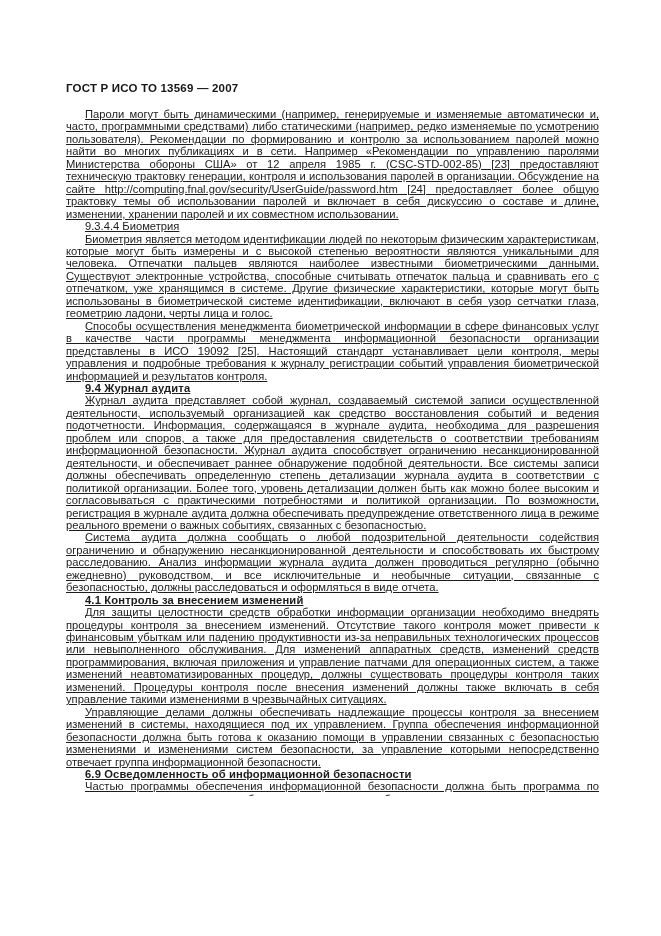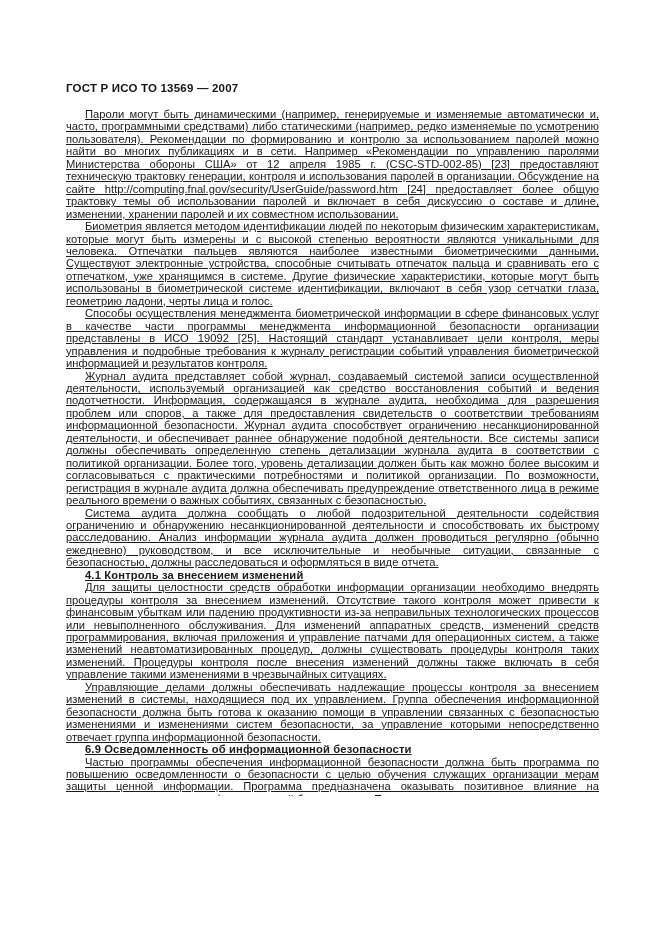--- a/index.html
+++ b/index.html
@@ -64,22 +64,24 @@
 </style>
 </head>
 <body>
 
 <div class="page">
 
   <div class="doc-header">ГОСТ Р ИСО ТО 13569 — 2007</div>
 
   <div class="text-block">
     <p class="para">Пароли могут быть динамическими (например, генерируемые и изменяемые автоматически и, часто, программными средствами) либо статическими (например, редко изменяемые по усмотрению пользователя). Рекомендации по формированию и контролю за использованием паролей можно найти во многих публикациях и в сети. Например «Рекомендации по управлению паролями Министерства обороны США» от 12 апреля 1985 г. (CSC-STD-002-85) [23] предоставляют техническую трактовку генерации, контроля и использования паролей в организации. Обсуждение на сайте http://computing.fnal.gov/security/UserGuide/password.htm [24] предоставляет более общую трактовку темы об использовании паролей и включает в себя дискуссию о составе и длине, изменении, хранении паролей и их совместном использовании.</p>
+    <p class="subheading">9.3.4.4 Биометрия</p>
     <p class="para">Биометрия является методом идентификации людей по некоторым физическим характеристикам, которые могут быть измерены и с высокой степенью вероятности являются уникальными для человека. Отпечатки пальцев являются наиболее известными биометрическими данными. Существуют электронные устройства, способные считывать отпечаток пальца и сравнивать его с отпечатком, уже хранящимся в системе. Другие физические характеристики, которые могут быть использованы в биометрической системе идентификации, включают в себя узор сетчатки глаза, геометрию ладони, черты лица и голос.</p>
     <p class="para">Способы осуществления менеджмента биометрической информации в сфере финансовых услуг в качестве части программы менеджмента информационной безопасности организации представлены в ИСО 19092 [25]. Настоящий стандарт устанавливает цели контроля, меры управления и подробные требования к журналу регистрации событий управления биометрической информацией и результатов контроля.</p>
+    <p class="heading-bold">9.4 Журнал аудита</p>
     <p class="para">Журнал аудита представляет собой журнал, создаваемый системой записи осуществленной деятельности, используемый организацией как средство восстановления событий и ведения подотчетности. Информация, содержащаяся в журнале аудита, необходима для разрешения проблем или споров, а также для предоставления свидетельств о соответствии требованиям информационной безопасности. Журнал аудита способствует ограничению несанкционированной деятельности, и обеспечивает раннее обнаружение подобной деятельности. Все системы записи должны обеспечивать определенную степень детализации журнала аудита в соответствии с политикой организации. Более того, уровень детализации должен быть как можно более высоким и согласовываться с практическими потребностями и политикой организации. По возможности, регистрация в журнале аудита должна обеспечивать предупреждение ответственного лица в режиме реального времени о важных событиях, связанных с безопасностью.</p>
     <p class="para">Система аудита должна сообщать о любой подозрительной деятельности содействия ограничению и обнаружению несанкционированной деятельности и способствовать их быстрому расследованию. Анализ информации журнала аудита должен проводиться регулярно (обычно ежедневно) руководством, и все исключительные и необычные ситуации, связанные с безопасностью, должны расследоваться и оформляться в виде отчета.</p>
     <p class="heading-bold">4.1 Контроль за внесением изменений</p>
     <p class="para">Для защиты целостности средств обработки информации организации необходимо внедрять процедуры контроля за внесением изменений. Отсутствие такого контроля может привести к финансовым убыткам или падению продуктивности из-за неправильных технологических процессов или невыполненного обслуживания. Для изменений аппаратных средств, изменений средств программирования, включая приложения и управление патчами для операционных систем, а также изменений неавтоматизированных процедур, должны существовать процедуры контроля таких изменений. Процедуры контроля после внесения изменений должны также включать в себя управление такими изменениями в чрезвычайных ситуациях.</p>
     <p class="para">Управляющие делами должны обеспечивать надлежащие процессы контроля за внесением изменений в системы, находящиеся под их управлением. Группа обеспечения информационной безопасности должна быть готова к оказанию помощи в управлении связанных с безопасностью изменениями и изменениями систем безопасности, за управление которыми непосредственно отвечает группа информационной безопасности.</p>
     <p class="heading-bold">6.9 Осведомленность об информационной безопасности</p>
     <p class="para">Частью программы обеспечения информационной безопасности должна быть программа по повышению осведомленности о безопасности с целью обучения служащих организации мерам защиты ценной информации. Программа предназначена оказывать позитивное влияние на отношение сотрудников к информационной безопасности. Повышение осведомленности сотрудников о безопасности должно осуществляться постоянно.</p>
   </div>
 
   <div class="page-number">22</div>

